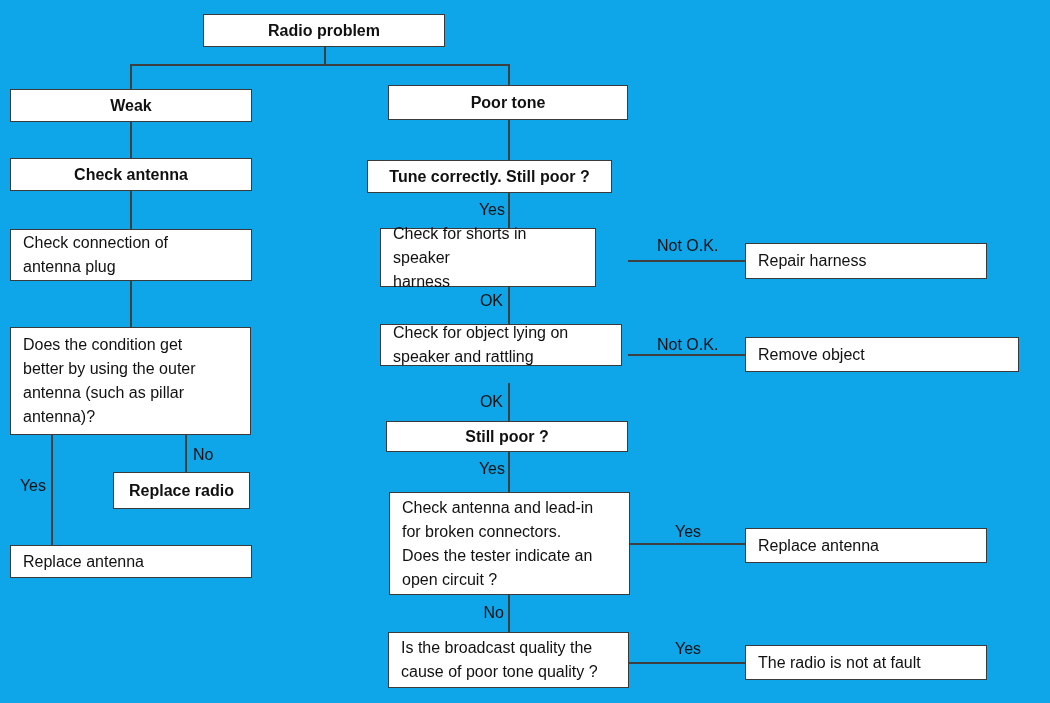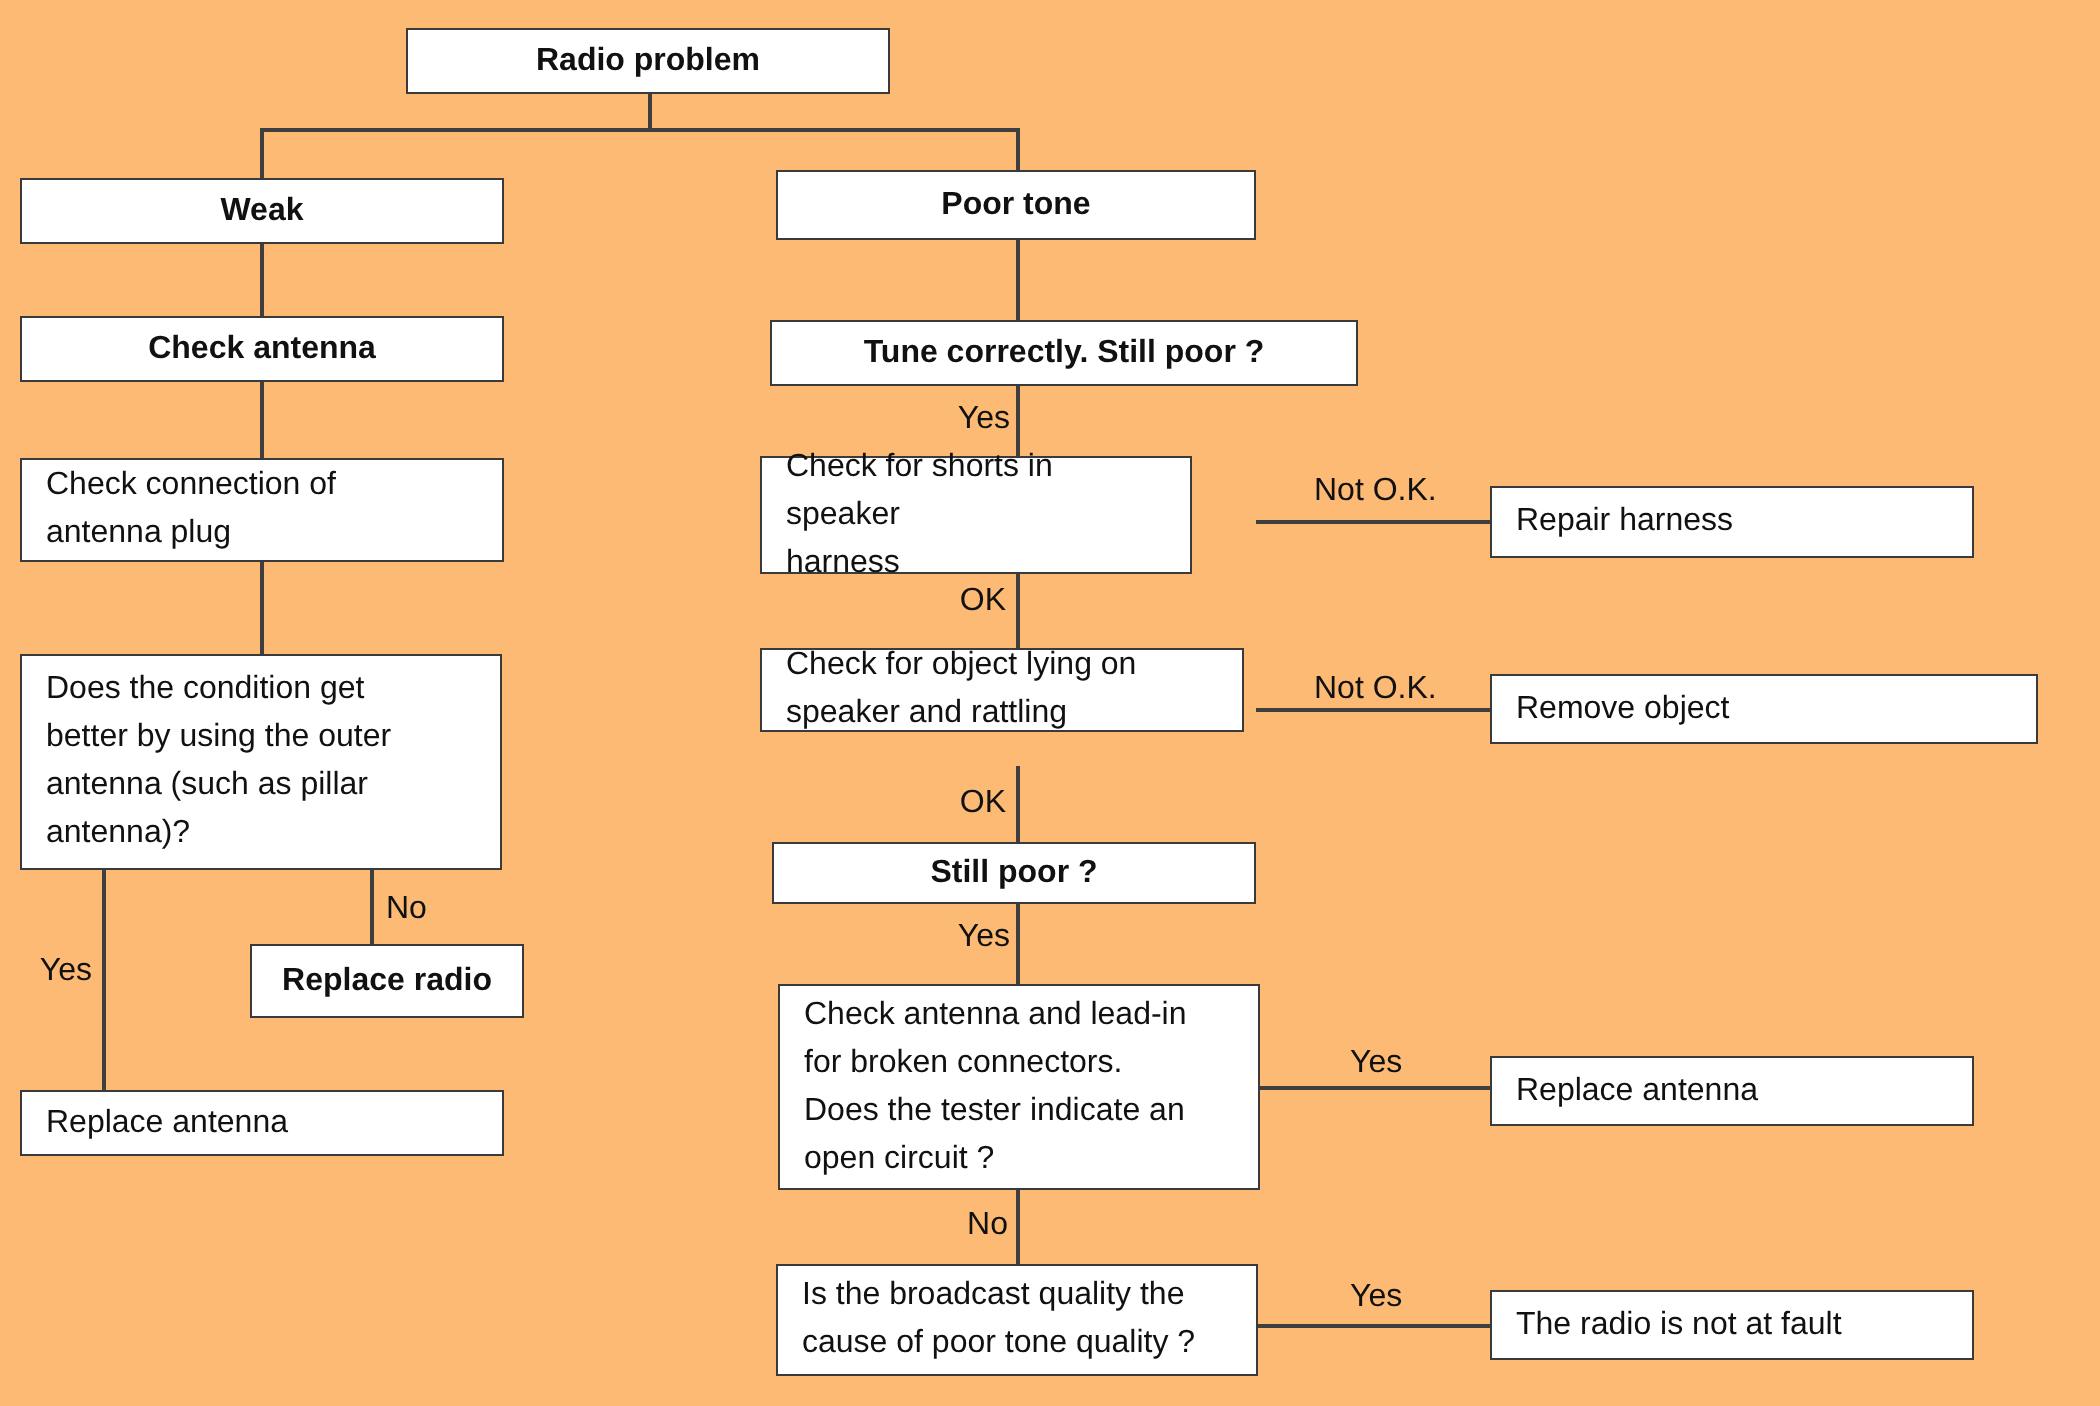--- a/index.html
+++ b/index.html
@@ -1,20 +1,20 @@
 <!DOCTYPE html>
 <html><head>
 <meta charset="utf-8">
 <style>
   html, body { margin: 0; padding: 0; background: #ffffff; }
   .canvas {
     position: relative;
     width: 1050px;
     height: 703px;
-    background: #fdba74;
+    background: #0ea5e9;
     font-family: "Liberation Sans", "DejaVu Sans", sans-serif;
     color: #111111;
     overflow: hidden;
   }
   .node {
     position: absolute;
     box-sizing: border-box;
     background: #ffffff;
     border: 1.5px solid #3a3a3a;
     display: flex;
@@ -66,23 +66,23 @@
   <div class="node center bold" style="left:203px;top:14px;width:242px;height:33px">Radio problem</div>
   <div class="node center" style="left:10px;top:89px;width:242px;height:33px">Weak</div>
   <div class="node center" style="left:388px;top:85px;width:240px;height:35px">Poor tone</div>
   <div class="node center" style="left:10px;top:158px;width:242px;height:33px">Check antenna</div>
   <div class="node" style="left:10px;top:229px;width:242px;height:52px">Check connection of
 antenna plug</div>
   <div class="node" style="left:10px;top:327px;width:241px;height:108px">Does the condition get
 better by using the outer
 antenna (such as pillar
 antenna)?</div>
-  <div class="node center" style="left:125px;top:472px;width:137px;height:37px">Replace radio</div>
+  <div class="node center" style="left:113px;top:472px;width:137px;height:37px">Replace radio</div>
   <div class="node" style="left:10px;top:545px;width:242px;height:33px">Replace antenna</div>
-  <div class="node center" style="left:385px;top:160px;width:294px;height:33px">Tune correctly. Still poor ?</div>
+  <div class="node center" style="left:367px;top:160px;width:245px;height:33px">Tune correctly. Still poor ?</div>
   <div class="node" style="left:380px;top:228px;width:216px;height:59px">Check for shorts in speaker
 harness</div>
   <div class="node" style="left:745px;top:243px;width:242px;height:36px">Repair harness</div>
   <div class="node" style="left:380px;top:324px;width:242px;height:42px">Check for object lying on
 speaker and rattling</div>
   <div class="node" style="left:745px;top:337px;width:274px;height:35px">Remove object</div>
   <div class="node center" style="left:386px;top:421px;width:242px;height:31px">Still poor ?</div>
   <div class="node" style="left:389px;top:492px;width:241px;height:103px">Check antenna and lead-in
 for broken connectors.
 Does the tester indicate an

